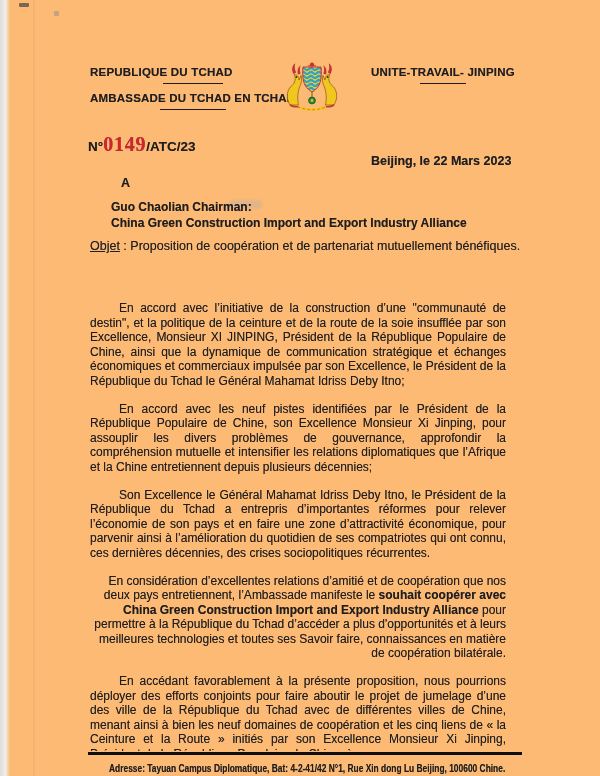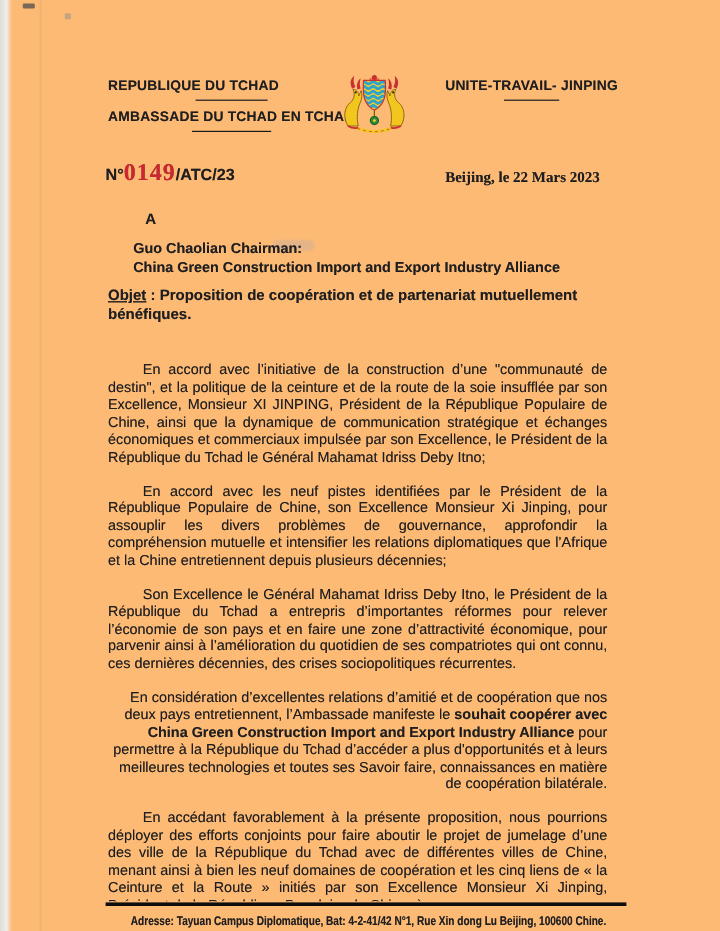--- a/index.html
+++ b/index.html
@@ -38,28 +38,28 @@
   .u3 { width:46px; margin-bottom:0; }
   .emblem { position:absolute; left:281px; top:59px; width:62px; height:57px; }
 
   
   .refline { position:absolute; left:88px; top:134px; display:flex; align-items:baseline; }
   .ref-prefix, .ref-suffix { font-weight:700; font-size:13.5px; }
   .ref-number {
     font-family:"Liberation Serif", serif; font-weight:700;
     font-size:20px; letter-spacing:.8px; line-height:1;
   }
-  .dateline { position:absolute; left:371px; top:141px; font-weight:700; font-size:12.5px; white-space:nowrap;font-family:Liberation Serif, serif; }
+  .dateline { position:absolute; left:371px; top:154px; font-weight:700; font-size:12.5px; white-space:nowrap; }
 
   
   .salutation { position:absolute; left:121px; top:176px; font-weight:700; font-size:12.5px; }
   .recipient  { position:absolute; left:90px;  top:200px; font-weight:700; font-size:12px; line-height:15.5px;margin-left:21px; }
 
   
-  .subject { position:absolute; left:90px; top:239px; width:436px; font-weight:700; font-size:12.5px; line-height:15.5px; }
+  .subject { position:absolute; left:90px; top:239px; width:436px; font-weight:400; font-size:12.5px; line-height:15.5px; }
   .subject-label { text-decoration:underline; }
 
   
   .letter-body {
     position:absolute; left:90px; top:301px; width:432px; height:450px;
     font-size:12px; line-height:14.6px; overflow:hidden;
   }
   .letter-body p { margin:0 16px 13px 0; }
   .just   { text-align:justify; }
   .indent { text-indent:29px; }

